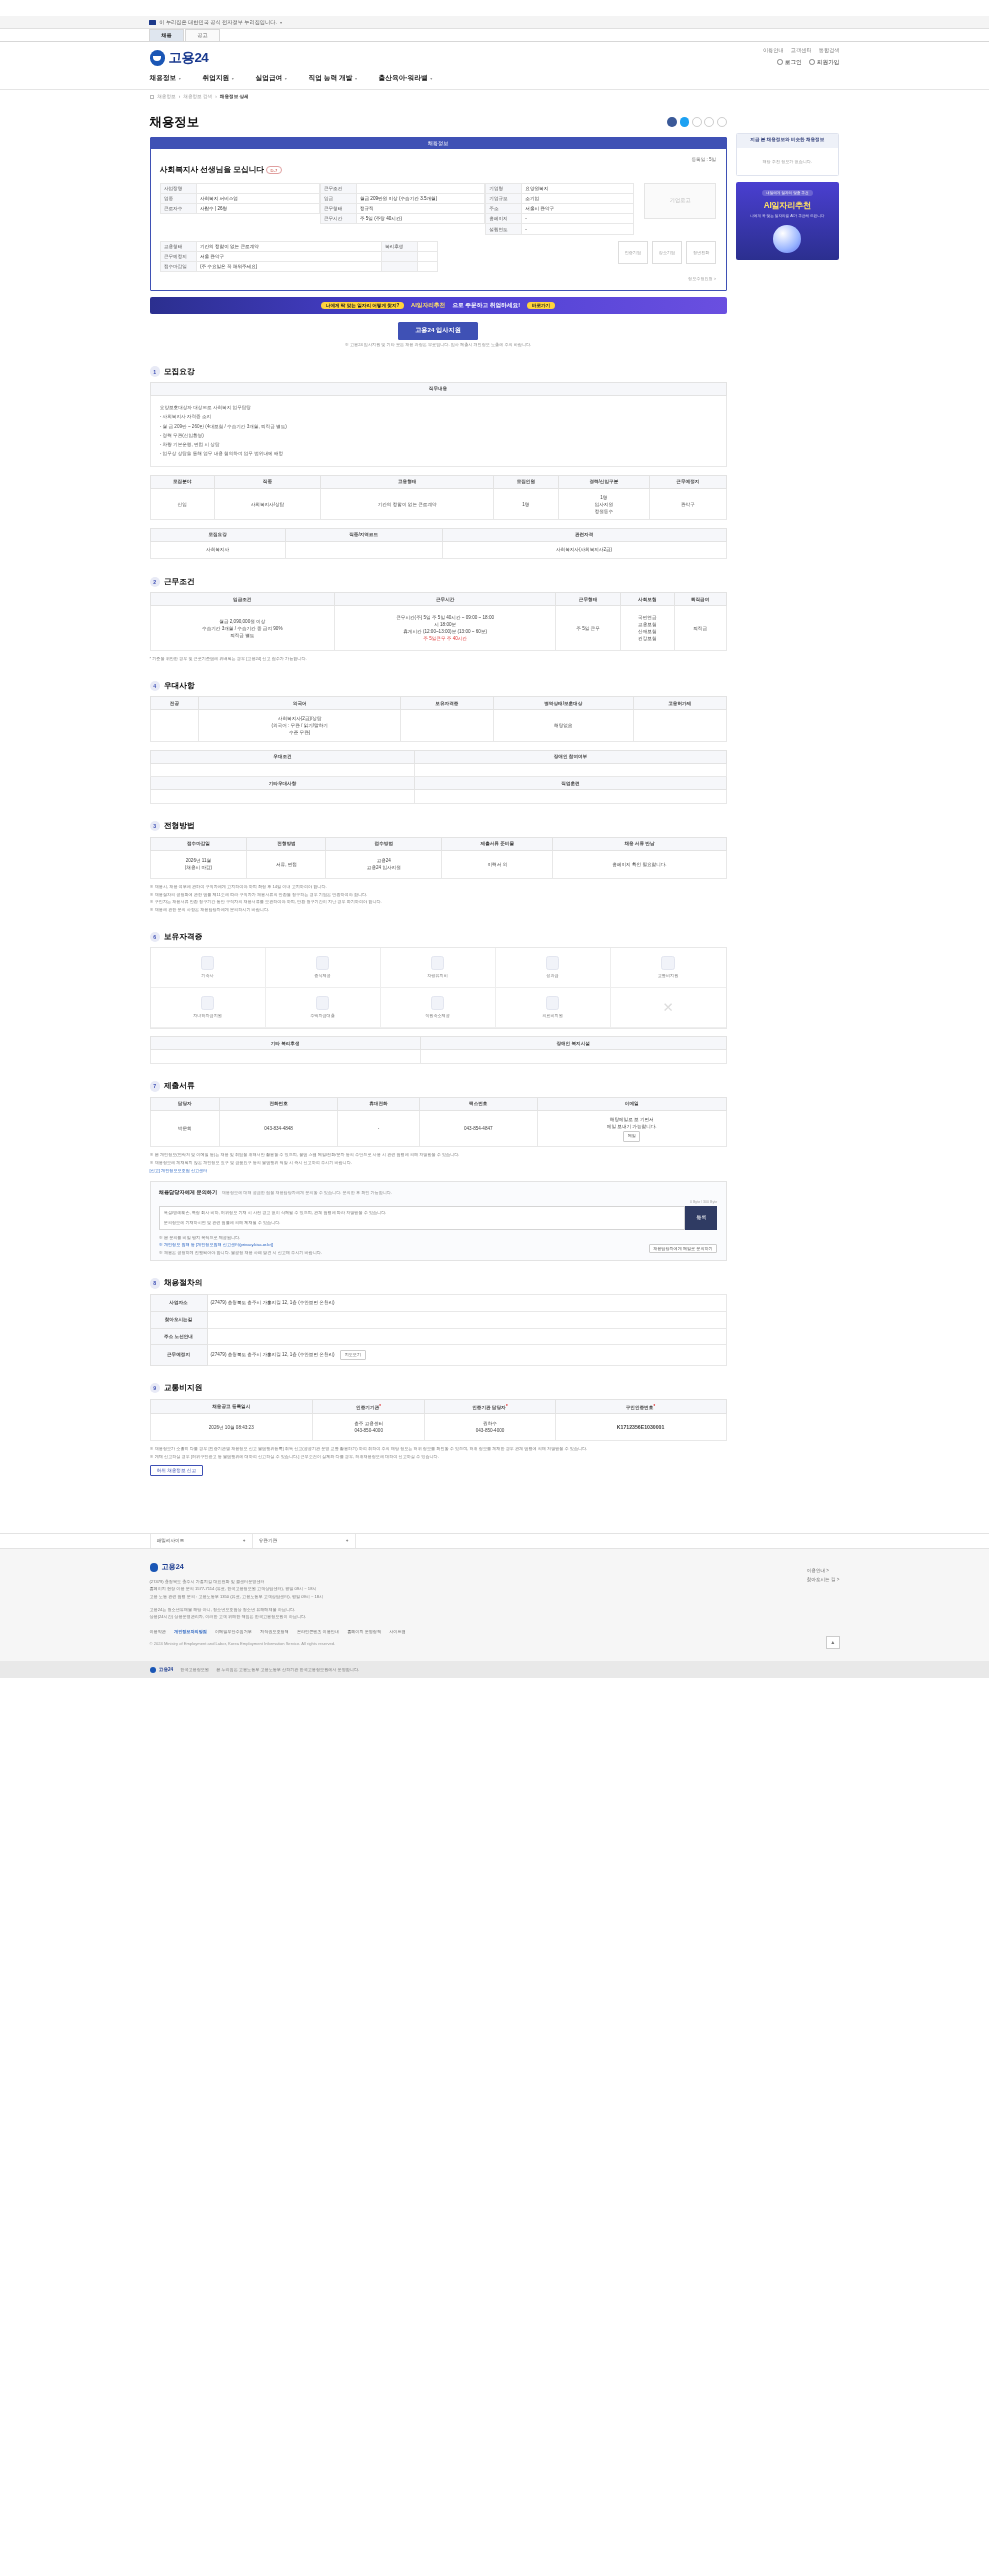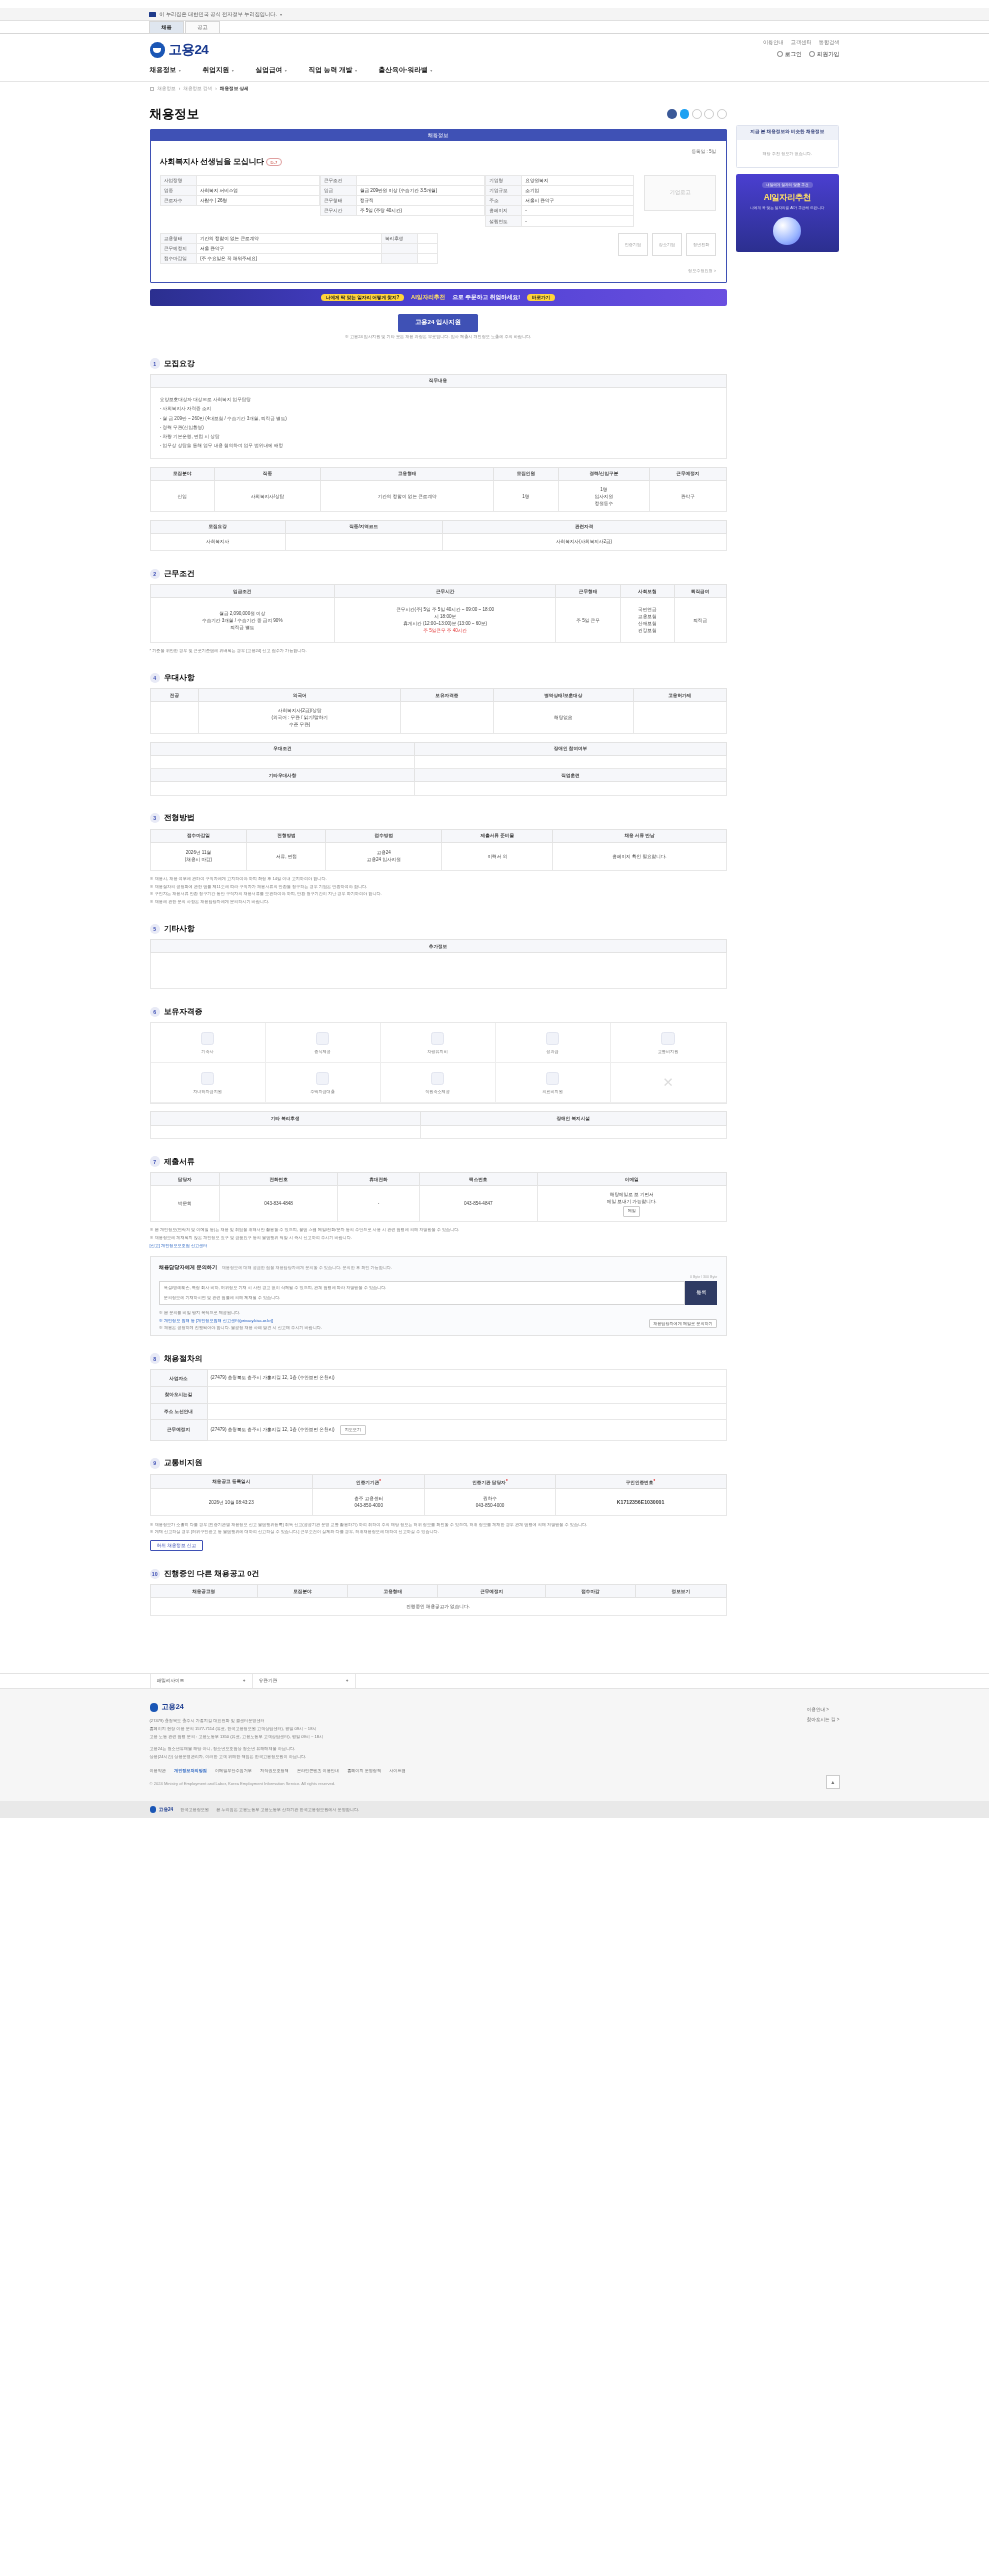--- a/index.html
+++ b/index.html
@@ -3,21 +3,21 @@
 <meta charset="utf-8">
 <style>
   * { box-sizing: border-box; margin: 0; padding: 0; }
   body {
     font-family: "Liberation Sans", sans-serif;
     background: #ffffff;
     color: #333;
     font-size: 5.7px;
     width: 989px;
   }
-  .page { width: 989px; margin: 8px auto; }
+  .page { width: 989px; margin: 16px auto; }
 
   
   .gov-bar {
     background: #f4f4f4;
     border-bottom: 0.5px solid #e0e0e0;
     height: 13.4px;
     display: flex;
     align-items: center;
     padding-left: 149px;
     font-size: 5.2px;
@@ -711,28 +711,20 @@
         </tbody>
           </table>
         <div class="note">
           <div>※ 채용시, 채용 여부에 관하여 구직자에게 고지하여야 하며 확정 후 14일 이내 고지하여야 합니다.</div>
           <div>※ 채용절차의 공정화에 관한 법률 제11조에 따라 구직자가 채용서류의 반환을 청구하는 경우 기업은 반환하여야 합니다.</div>
           <div>※ 구인자는 채용서류 반환 청구기간 동안 구직자의 채용서류를 보관하여야 하며, 반환 청구기간이 지난 경우 파기하여야 합니다.</div>
           <div>※ 채용에 관한 문의 사항은 채용담당자에게 문의하시기 바랍니다.</div>
         </div>
       </div>
 
-      <div class="section">
-        <div class="sec-head">
-          <span class="sec-ico">5</span>
-          <span class="sec-title">기타사항</span>
-        </div>
-        <div class="plain-head">추가정보</div>
-        <div class="plain-body" style="min-height:36px;"></div>
-      </div>
 
       <div class="section">
         <div class="sec-head">
           <span class="sec-ico">6</span>
           <span class="sec-title">보유자격증</span>
         </div>
         <div class="welfare">
           <div class="wf-cell">
               <span class="wf-ico"></span>
               <span>기숙사</span>
@@ -893,41 +885,20 @@
           </tr>
         </tbody>
           </table>
         <div class="note">
           <div>※ 채용정보가 소홀히 다룰 경우 [인증기관별 채용정보 신고 불법행위등록] 취득 신고(공공기관 운영 교통 활용하기) 하여 취하여 주의 해당 정보는 허위 정보를 확인할 수 있으며, 허위 정보를 게재한 경우 관계 법령에 의해 처벌받을 수 있습니다.</div>
           <div>※ 게재 신고하실 경우 [허위구인광고 등 불법행위에 대하여 신고하실 수 있습니다.] 근무조건이 실제와 다를 경우, 허위채용정보에 대하여 신고하실 수 있습니다.</div>
         </div>
         <span class="cert-btn">허위 채용정보 신고</span>
       </div>
 
-      <div class="section">
-        <div class="sec-head">
-          <span class="sec-ico">10</span>
-          <span class="sec-title">진행중인 다른 채용공고 0건</span>
-        </div>
-        <table class="grid">
-          <tbody>
-              <tr>
-            <th>채용공고명</th>
-            <th>모집분야</th>
-            <th>고용형태</th>
-            <th>근무예정지</th>
-            <th>접수마감</th>
-            <th>정보보기</th>
-          </tr>
-          <tr>
-            <td colspan="6" style="height:17.5px;">진행중인 채용공고가 없습니다.</td>
-          </tr>
-        </tbody>
-          </table>
-      </div>
 
       <div class="spacer-lg"></div>
     </div>
 
     <div class="rail">
       <div style="height:29px;"></div>
       <div class="rail-card">
         <div class="rc-head">지금 본 채용정보와 비슷한
 채용정보</div>
         <div class="rc-body">해당 추천 정보가 없습니다.</div>

